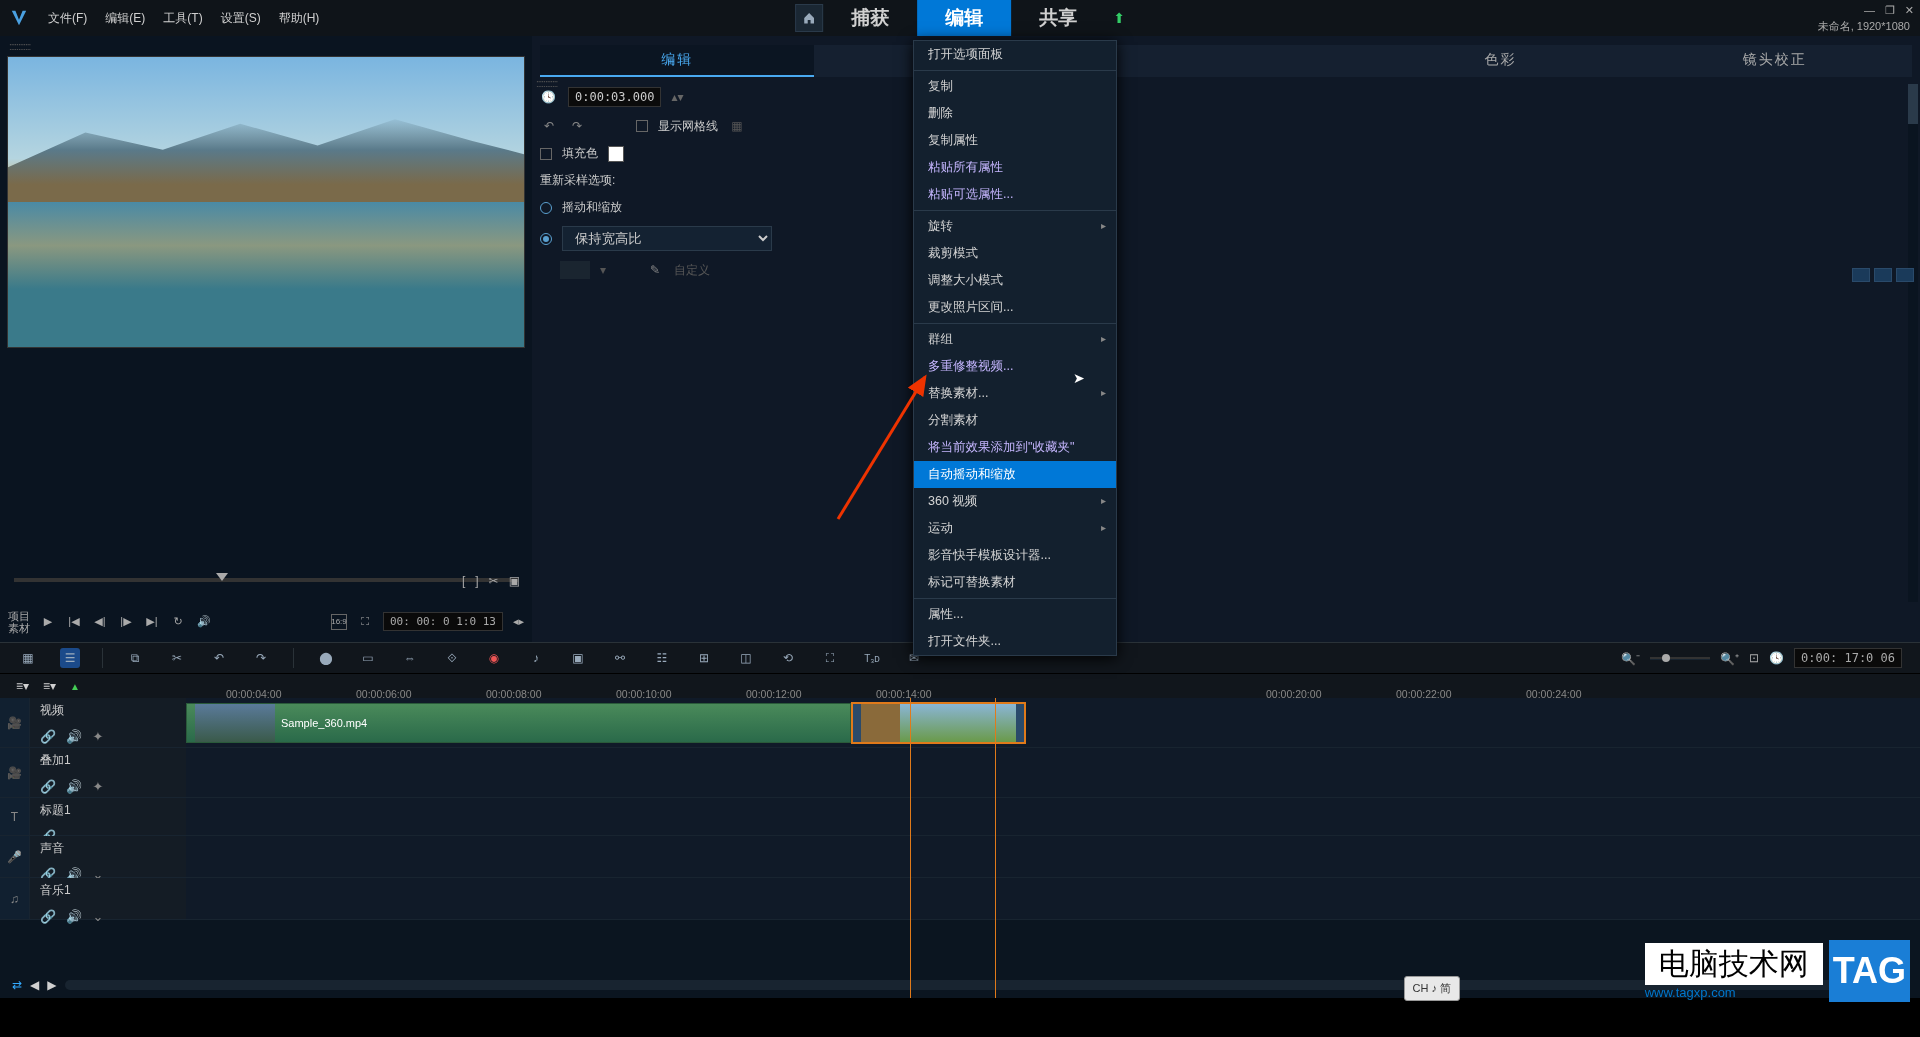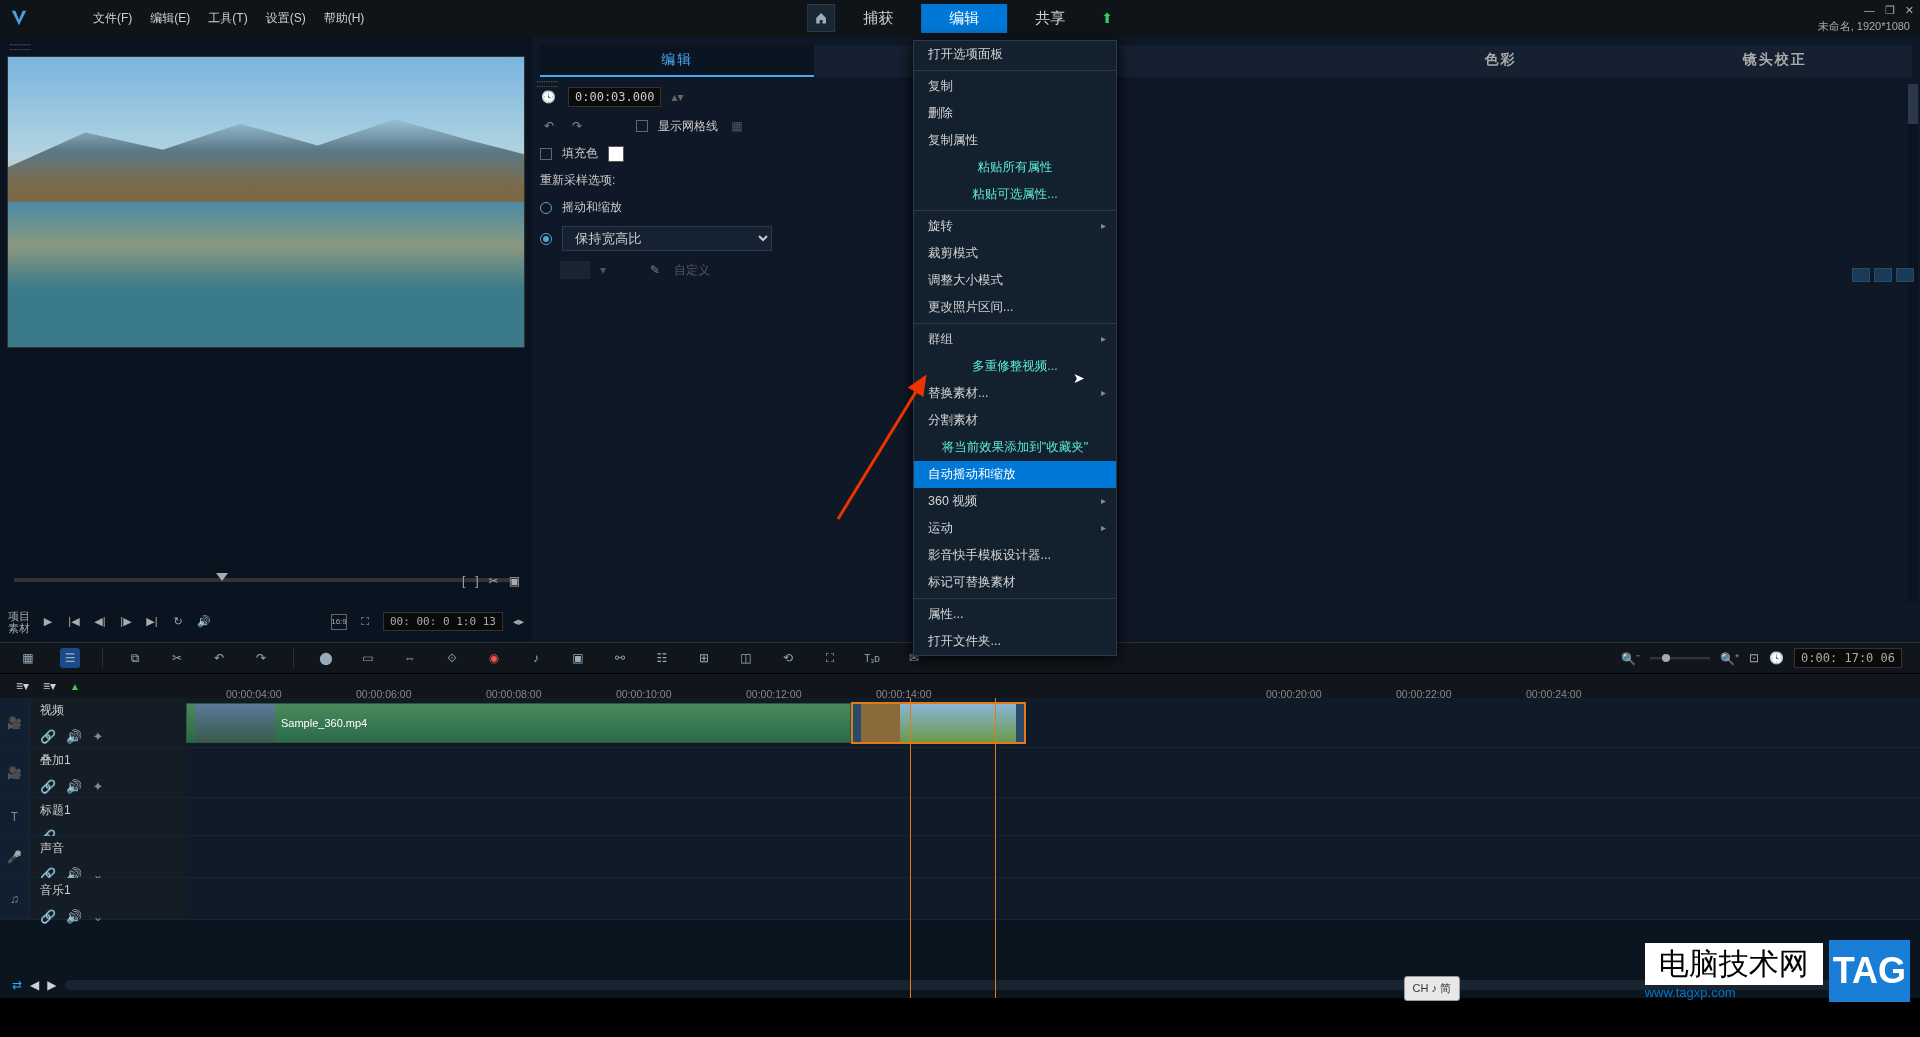--- a/index.html
+++ b/index.html
@@ -1,24 +1,24 @@
 <!DOCTYPE html>
 <html><head>
 <meta charset="utf-8">
 <style>
 * { margin:0; padding:0; box-sizing:border-box; font-family:"Microsoft YaHei",Arial,sans-serif; }
 html,body { width:1920px; height:1037px; background:#000; color:#d0d0d0; font-size:12px; overflow:hidden; }
-.titlebar { height:36px; background:#0f1419; display:flex; align-items:center; padding:17px 10px; position:relative;gap:45px; }
+.titlebar { height:36px; background:#0f1419; display:flex; align-items:center; padding:17px 10px; position:relative; }
 .logo { width:18px; height:18px; margin-right:20px; }
 .logo svg { width:100%; height:100%; }
 .menubar { display:flex; gap:18px; }
 .menubar span { color:#d0d0d0; cursor:pointer; }
 .modetabs { position:absolute; left:50%; transform:translateX(-50%); display:flex; align-items:center; }
 .modetabs .home { width:28px; height:28px; background:#1a2733; border:1px solid #2a3a4a; display:flex; align-items:center; justify-content:center; }
-.modetabs .tab { padding:5px 28px; color:#d0d0d0; font-size:15px; font-weight:400; }
+.modetabs .tab { padding:5px 28px; color:#d0d0d0; font-size:19px; font-weight:700; }
 .modetabs .tab.active { background:#0078d7; color:#fff; }
 .modetabs .up { color:#3c6; margin-left:8px; font-size:14px; }
 .winctl { position:absolute; right:6px; top:4px; display:flex; gap:10px; color:#aaa; font-size:11px; }
 .projinfo { position:absolute; right:10px; bottom:2px; color:#aaa; font-size:11px; }
 .workarea { display:flex; height:calc(100% - 36px - 395px); }
 .preview { width:532px; background:#0a1420; position:relative; padding:5px;}
 .dotrow { height:12px; color:#555; font-size:10px; letter-spacing:-1px; padding-left:4px;}
 .vidframe { width:518px; height:292px; margin:3px auto 0; background:linear-gradient(180deg,#7ab5e0 0%,#b5d5e0 35%,#dba340 50%,#4a8aa5 50%,#8a9880 65%,#3a7a8a 80%); border:1px solid #333; position:relative; }
 .mountain { position:absolute; top:20%; left:0; width:100%; height:30%; background:linear-gradient(180deg,transparent,#5a7a8a 40%,#7a6a4a 80%); clip-path:polygon(0 60%,15% 20%,30% 40%,45% 10%,60% 35%,75% 5%,90% 30%,100% 45%,100% 100%,0 100%); }
 .progress { position:absolute; bottom:60px; left:14px; right:14px; height:4px; background:#333; }
@@ -26,32 +26,32 @@
 .pvctl { position:absolute; bottom:8px; left:8px; right:8px; display:flex; align-items:center; gap:10px; color:#aaa; font-size:11px; }
 .pvctl .label { line-height:1.1; }
 .pvbtn { width:16px; height:16px; display:inline-flex; align-items:center; justify-content:center; }
 .pvctl .spacer { flex:1; }
 .tcbox { background:#0a0a0a; border:1px solid #333; padding:2px 6px; font-family:monospace; }
 .markbtns { position:absolute; right:12px; bottom:54px; display:flex; gap:10px; color:#aaa; }
 .editpanel { flex:1; background:#0f1826; position:relative; padding:5px 8px; }
 .edittabs { display:flex; margin:4px 0 8px;}
 .edittabs .et { flex:1; text-align:center; padding:6px 0; color:#aaa; font-size:14px; letter-spacing:2px; }
 .edittabs .et.active { color:#49a9f0; border-bottom:2px solid #49a9f0; background:#0b1522;}
-.edittabs .et.ph { background:#152030;font-weight:bold; }
+.edittabs .et.ph { background:#152030; }
 .formrow { display:flex; align-items:center; gap:10px; margin:10px 0; color:#ccc; font-size:12px; }
 .formrow .tc { background:#0b0b0b; border:1px solid #333; padding:2px 6px; font-family:monospace; }
 .formrow .ico { width:18px; height:18px; color:#888; display:inline-flex; align-items:center; justify-content:center;}
 .swatch { width:16px; height:16px; background:#fff; border:1px solid #555; }
 select.dd { background:#142232; color:#ccc; border:1px solid #2a3a4a; padding:3px 8px; width:210px; }
 .radio { width:12px; height:12px; border:1px solid #5aa0d0; border-radius:50%; display:inline-block; position:relative;}
 .radio.sel::after{content:"";position:absolute;inset:2px;background:#5aa0d0;border-radius:50%;}
 .cbx { width:12px; height:12px; border:1px solid #666; display:inline-block;}
 .ctxmenu { position:absolute; left:913px; top:40px; width:204px; background:#13202e; border:1px solid #2a3a4a; box-shadow:0 2px 14px #000; z-index:50; }
 .ctxmenu .mi { padding:5px 14px; color:#d5d5d5; font-size:12.5px; position:relative; }
-.ctxmenu .mi.dis { color:#5eead4;text-align:center; }
+.ctxmenu .mi.dis { color:#c4b5fd; }
 .ctxmenu .mi.hl { background:#0078d7; color:#fff; }
 .ctxmenu .mi .arr { position:absolute; right:10px; top:7px; font-size:10px; color:#888;}
 .ctxmenu .sep { height:1px; background:#2a3a4a; margin:2px 0; }
 .cursor { position:absolute; left:1073px; top:370px; z-index:60; color:#fff; font-size:14px; pointer-events:none;}
 .redarrow { position:absolute; left:830px; top:369px; z-index:55; pointer-events:none;}
 .toolbar { height:32px; background:#11161c; border-top:1px solid #2a3238; border-bottom:1px solid #000; display:flex; align-items:center; gap:22px; padding:0 18px; }
 .toolbar .tb { width:20px; height:20px; color:#9ab; display:inline-flex; align-items:center; justify-content:center; position:relative;}
 .toolbar .tb.active { background:#1b4a8a; border-radius:3px; padding:10px;}
 .toolbar .divv { width:1px; height:20px; background:#2a3238; }
 .toolbar .spacer { flex:1; }

